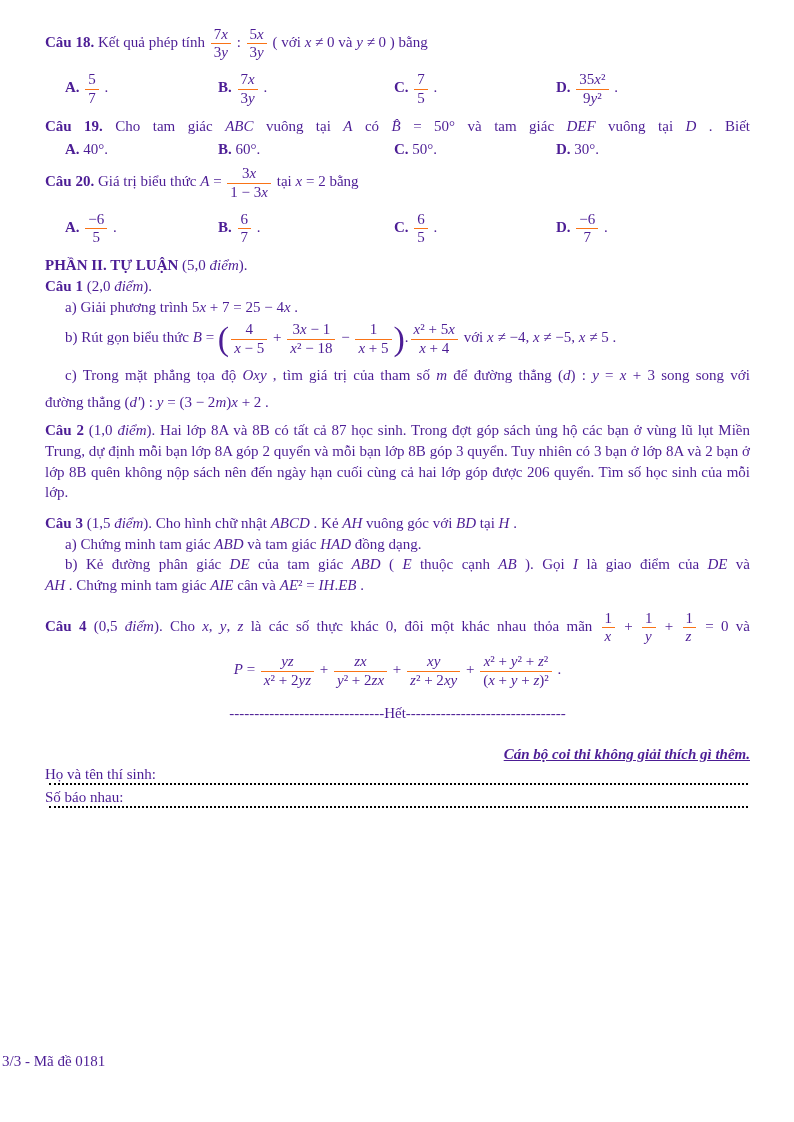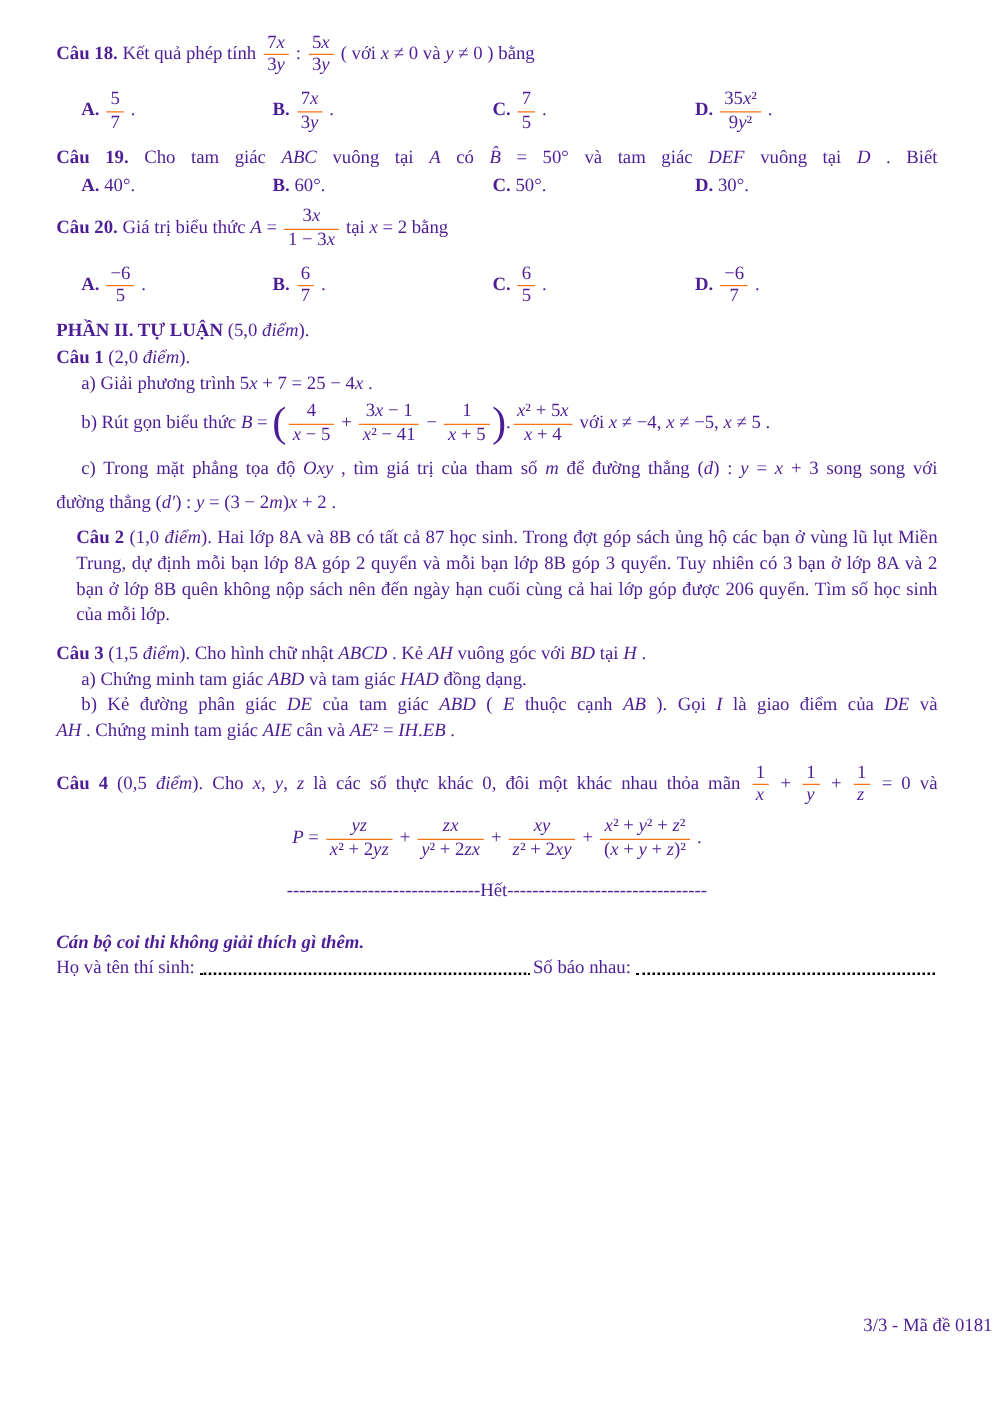--- a/index.html
+++ b/index.html
@@ -13,46 +13,46 @@
     line-height:1.38;
     color:#4c1d95;
     background:#fff;
     overflow:hidden;
   }
   .b{font-weight:bold;}
   .i{font-style:italic;}
   .v{font-style:italic;}
   .line{margin:0;}
   .jlast{text-align:justify;text-align-last:justify;}
-  .just{text-align:justify;margin-left:16px;}
+  .just{text-align:justify;}
   .padind{padding-left:20px;}
   .frac{
     display:inline-flex;flex-direction:column;align-items:stretch;
     vertical-align:middle;text-align:center;
     line-height:1.15;padding:0 2px;
   }
   .frac .num{display:block;padding:0 3px;}
   .frac .den{display:block;border-top:1px solid #f97316;padding:0 3px;}
   .bigp{font-size:34px;line-height:0;vertical-align:middle;font-weight:400;}
   .opts{
     display:grid;
     grid-template-columns:153px 176px 162px auto;
     padding-left:20px;
     align-items:center;
     margin:2px 0 2px 0;
   }
   .opts.tall{min-height:42px;}
   .mline{min-height:40px;display:block;}
   .center{text-align:center;}
-  .note{font-weight:bold;font-style:italic;text-align:left;margin-top:20px;}
-  .sig{display:flex;align-items:flex-end;margin-top:1px;line-height:18px;}
+  .note{font-weight:bold;font-style:italic;text-align:right;margin-top:20px;text-decoration:underline;}
+  .sig{display:flex;margin-top:1px;line-height:18px;flex-direction:column;}
   .sig .leader{flex:1;border-bottom:2px dotted #000;margin:0 2px 3px 4px;height:1px;min-width:30px;}
   .sig .leader.mid{flex:1.05;}
   .sig .leader.end{flex:0.95;}
-  .pagefoot{position:absolute;left:16px;right:0;bottom:50px;text-align:right;}
+  .pagefoot{position:absolute;left:2px;right:0;bottom:50px;text-align:left;}
   .sp4{height:4px;} .sp8{height:8px;} .sp10{height:10px;} .sp14{height:14px;}
 </style>
 </head>
 <body>
 
 <div class="page">
 
   <div class="line mline"><span class="b">Câu 18.</span><span> Kết quả phép tính </span><span class="frac">
         <span class="num"><span>7</span><span class="v">x</span></span>
         <span class="den"><span>3</span><span class="v">y</span></span>
@@ -115,21 +115,21 @@
   <div class="sp4"></div>
   <div class="line"><span class="b">PHẦN II. TỰ LUẬN</span><span> (5,0 </span><span class="i">điểm</span><span>).</span></div>
 
   <div class="line"><span class="b">Câu 1</span><span> (2,0 </span><span class="i">điểm</span><span>).</span></div>
   <div class="line padind"><span>a) Giải phương trình </span><span class="m"><span>5</span><span class="v">x</span><span> + 7 = 25 − 4</span><span class="v">x</span></span><span> .</span></div>
   <div class="line padind" style="margin:4px 0;"><span>b) Rút gọn biểu thức </span><span class="m"><span class="v">B</span><span> = </span></span><span class="bigp">(</span><span class="frac">
         <span class="num"><span>4</span></span>
         <span class="den"><span class="v">x</span><span> − 5</span></span>
       </span><span class="m"><span> + </span></span><span class="frac">
         <span class="num"><span>3</span><span class="v">x</span><span> − 1</span></span>
-        <span class="den"><span class="v">x</span><span>² − 41</span></span>
+        <span class="den"><span class="v">x</span><span>² − 18</span></span>
       </span><span class="m"><span> − </span></span><span class="frac">
         <span class="num"><span>1</span></span>
         <span class="den"><span class="v">x</span><span> + 5</span></span>
       </span><span class="bigp">)</span><span class="m"><span>.</span></span><span class="frac">
         <span class="num"><span class="v">x</span><span>² + 5</span><span class="v">x</span></span>
         <span class="den"><span class="v">x</span><span> + 4</span></span>
       </span><span> với </span><span class="m"><span class="v">x</span><span> ≠ −4, </span><span class="v">x</span><span> ≠ −5, </span><span class="v">x</span><span> ≠ 5</span></span><span> .</span></div>
   <div class="sp4"></div>
   <div class="line padind jlast"><span>c) Trong mặt phẳng tọa độ </span><span class="m"><span class="v">Oxy</span></span><span> , tìm giá trị của tham số </span><span class="m"><span class="v">m</span></span><span> để đường thẳng </span><span class="m"><span>(</span><span class="v">d</span><span>) : </span><span class="v">y</span><span> = </span><span class="v">x</span><span> + 3</span></span><span> song song với</span></div>
   <div class="line" style="margin-top:6px;"><span>đường thẳng </span><span class="m"><span>(</span><span class="v">d'</span><span>) : </span><span class="v">y</span><span> = (3 − 2</span><span class="v">m</span><span>)</span><span class="v">x</span><span> + 2</span></span><span> .</span></div>

